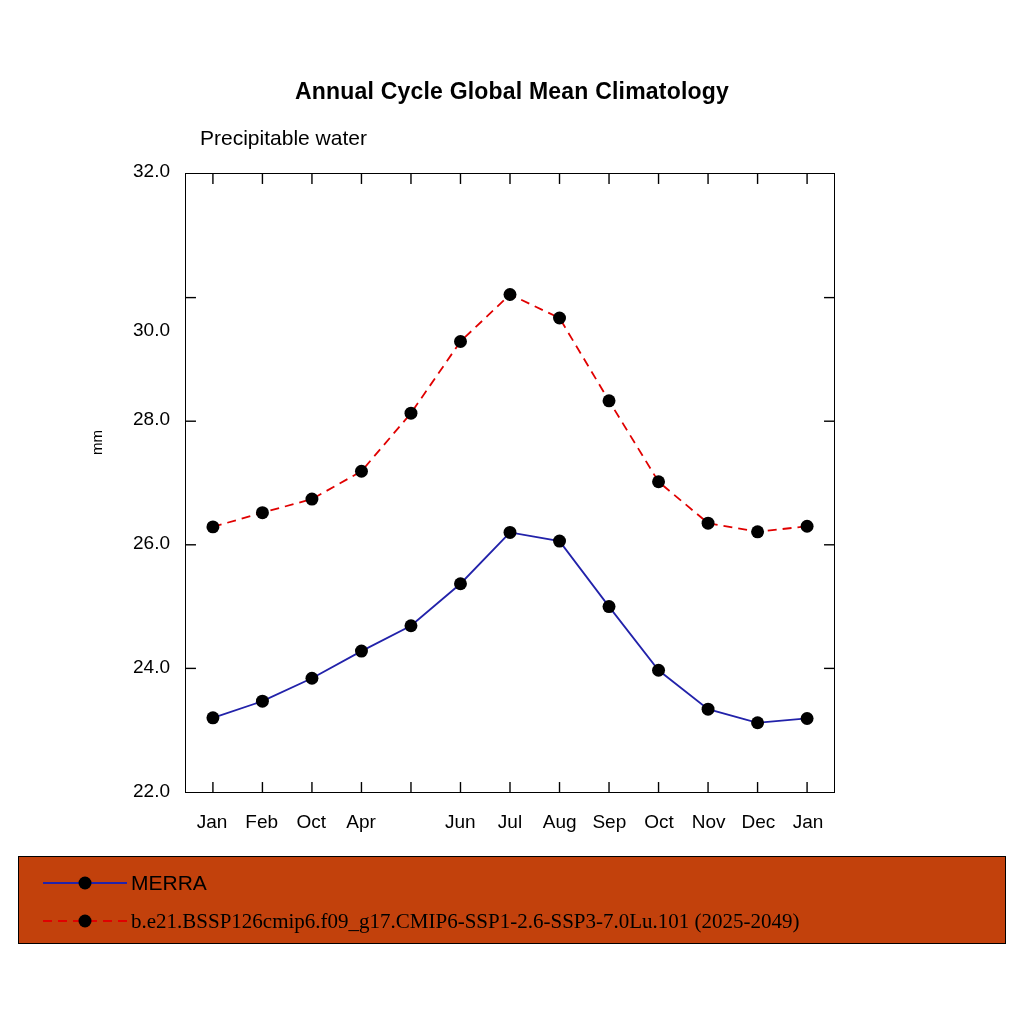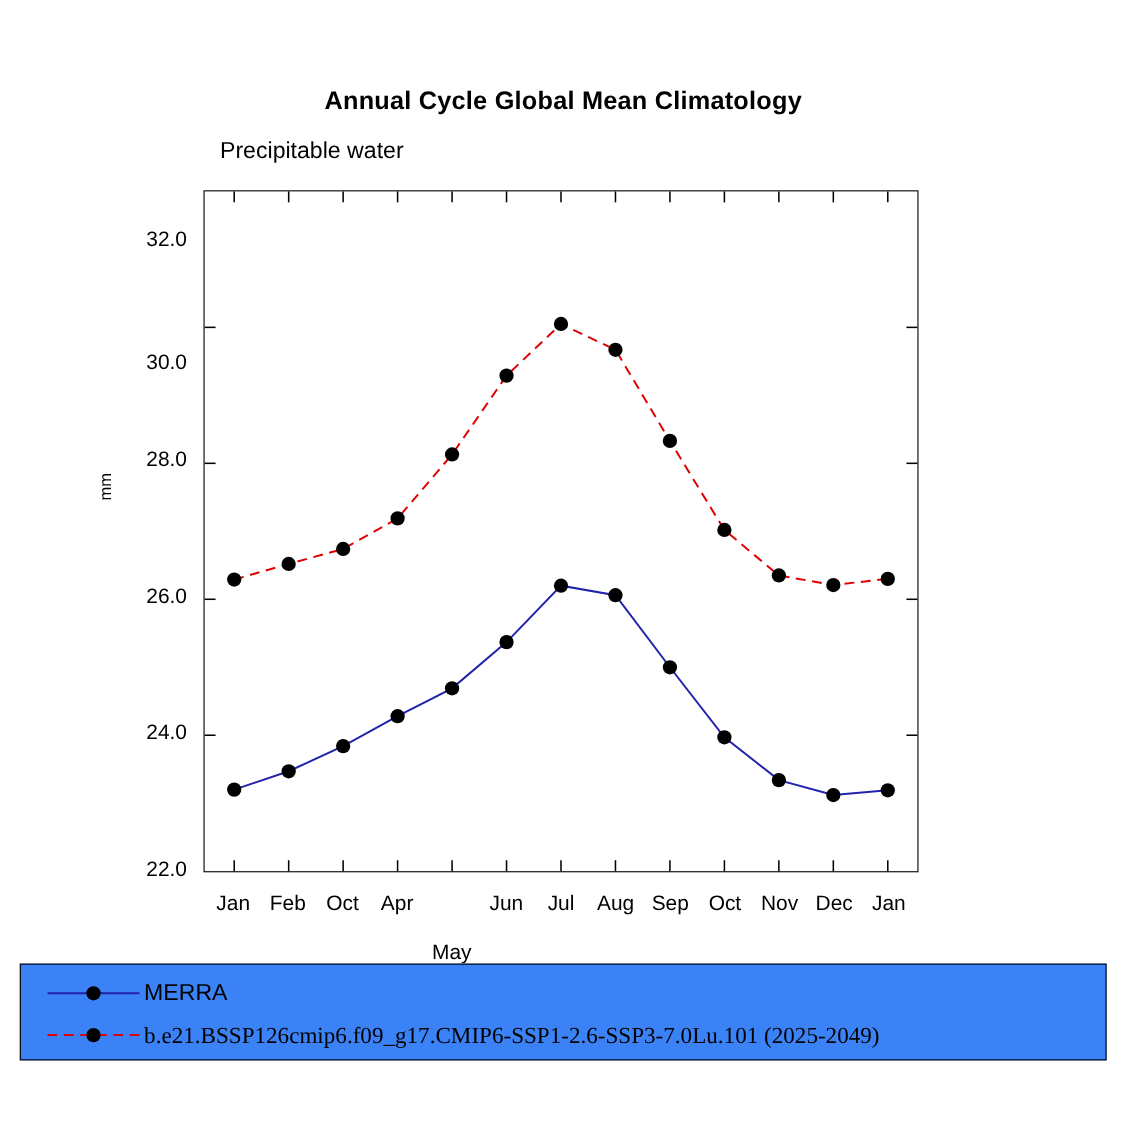--- a/index.html
+++ b/index.html
@@ -85,22 +85,21 @@
     transform: translateX(-50%);
   }
   .legend-box {
     position: absolute;
     left: 18px;
     top: 856px;
     width: 988px;
     height: 88px;
     border: 1.2px solid #000000;
     box-sizing: border-box;
-    background: #3b82f6;
-    margin-top: 20px;
+    background: #c2410c;
   }
   .legend-row {
     position: absolute;
     left: 0;
     width: 100%;
     height: 40px;
   }
   .legend-sample {
     position: absolute;
     left: 24px;
@@ -138,21 +137,21 @@
       <div class="ytick-wrap" style="top: 545px;">
         <div class="ytick-label" style="top: -13px;">26.0</div>
       </div>
       <div class="ytick-wrap" style="top: 421px;">
         <div class="ytick-label" style="top: -13px;">28.0</div>
       </div>
       <div class="ytick-wrap" style="top: 297px;">
         <div class="ytick-label" style="top: -13px; margin-top: 35px;">30.0</div>
       </div>
       <div class="ytick-wrap" style="top: 173px;">
-        <div class="ytick-label" style="top: -13px; margin-top: 48px;">32.0</div>
+        <div class="ytick-label" style="top: -13px;">32.0</div>
       </div>
     </div>
   <div id="xtick-container">
       <div class="xtick-label" style="left: 212px; top: 811px;">Jan</div>
       <div class="xtick-label" style="left: 261.667px; top: 811px;">Feb</div>
       <div class="xtick-label" style="left: 311.333px; top: 811px;">Oct</div>
       <div class="xtick-label" style="left: 361px; top: 811px;">Apr</div>
       <div class="xtick-label" style="left: 410.667px; top: 811px; margin-top: 45px;">May</div>
       <div class="xtick-label" style="left: 460.333px; top: 811px;">Jun</div>
       <div class="xtick-label" style="left: 510px; top: 811px;">Jul</div>

